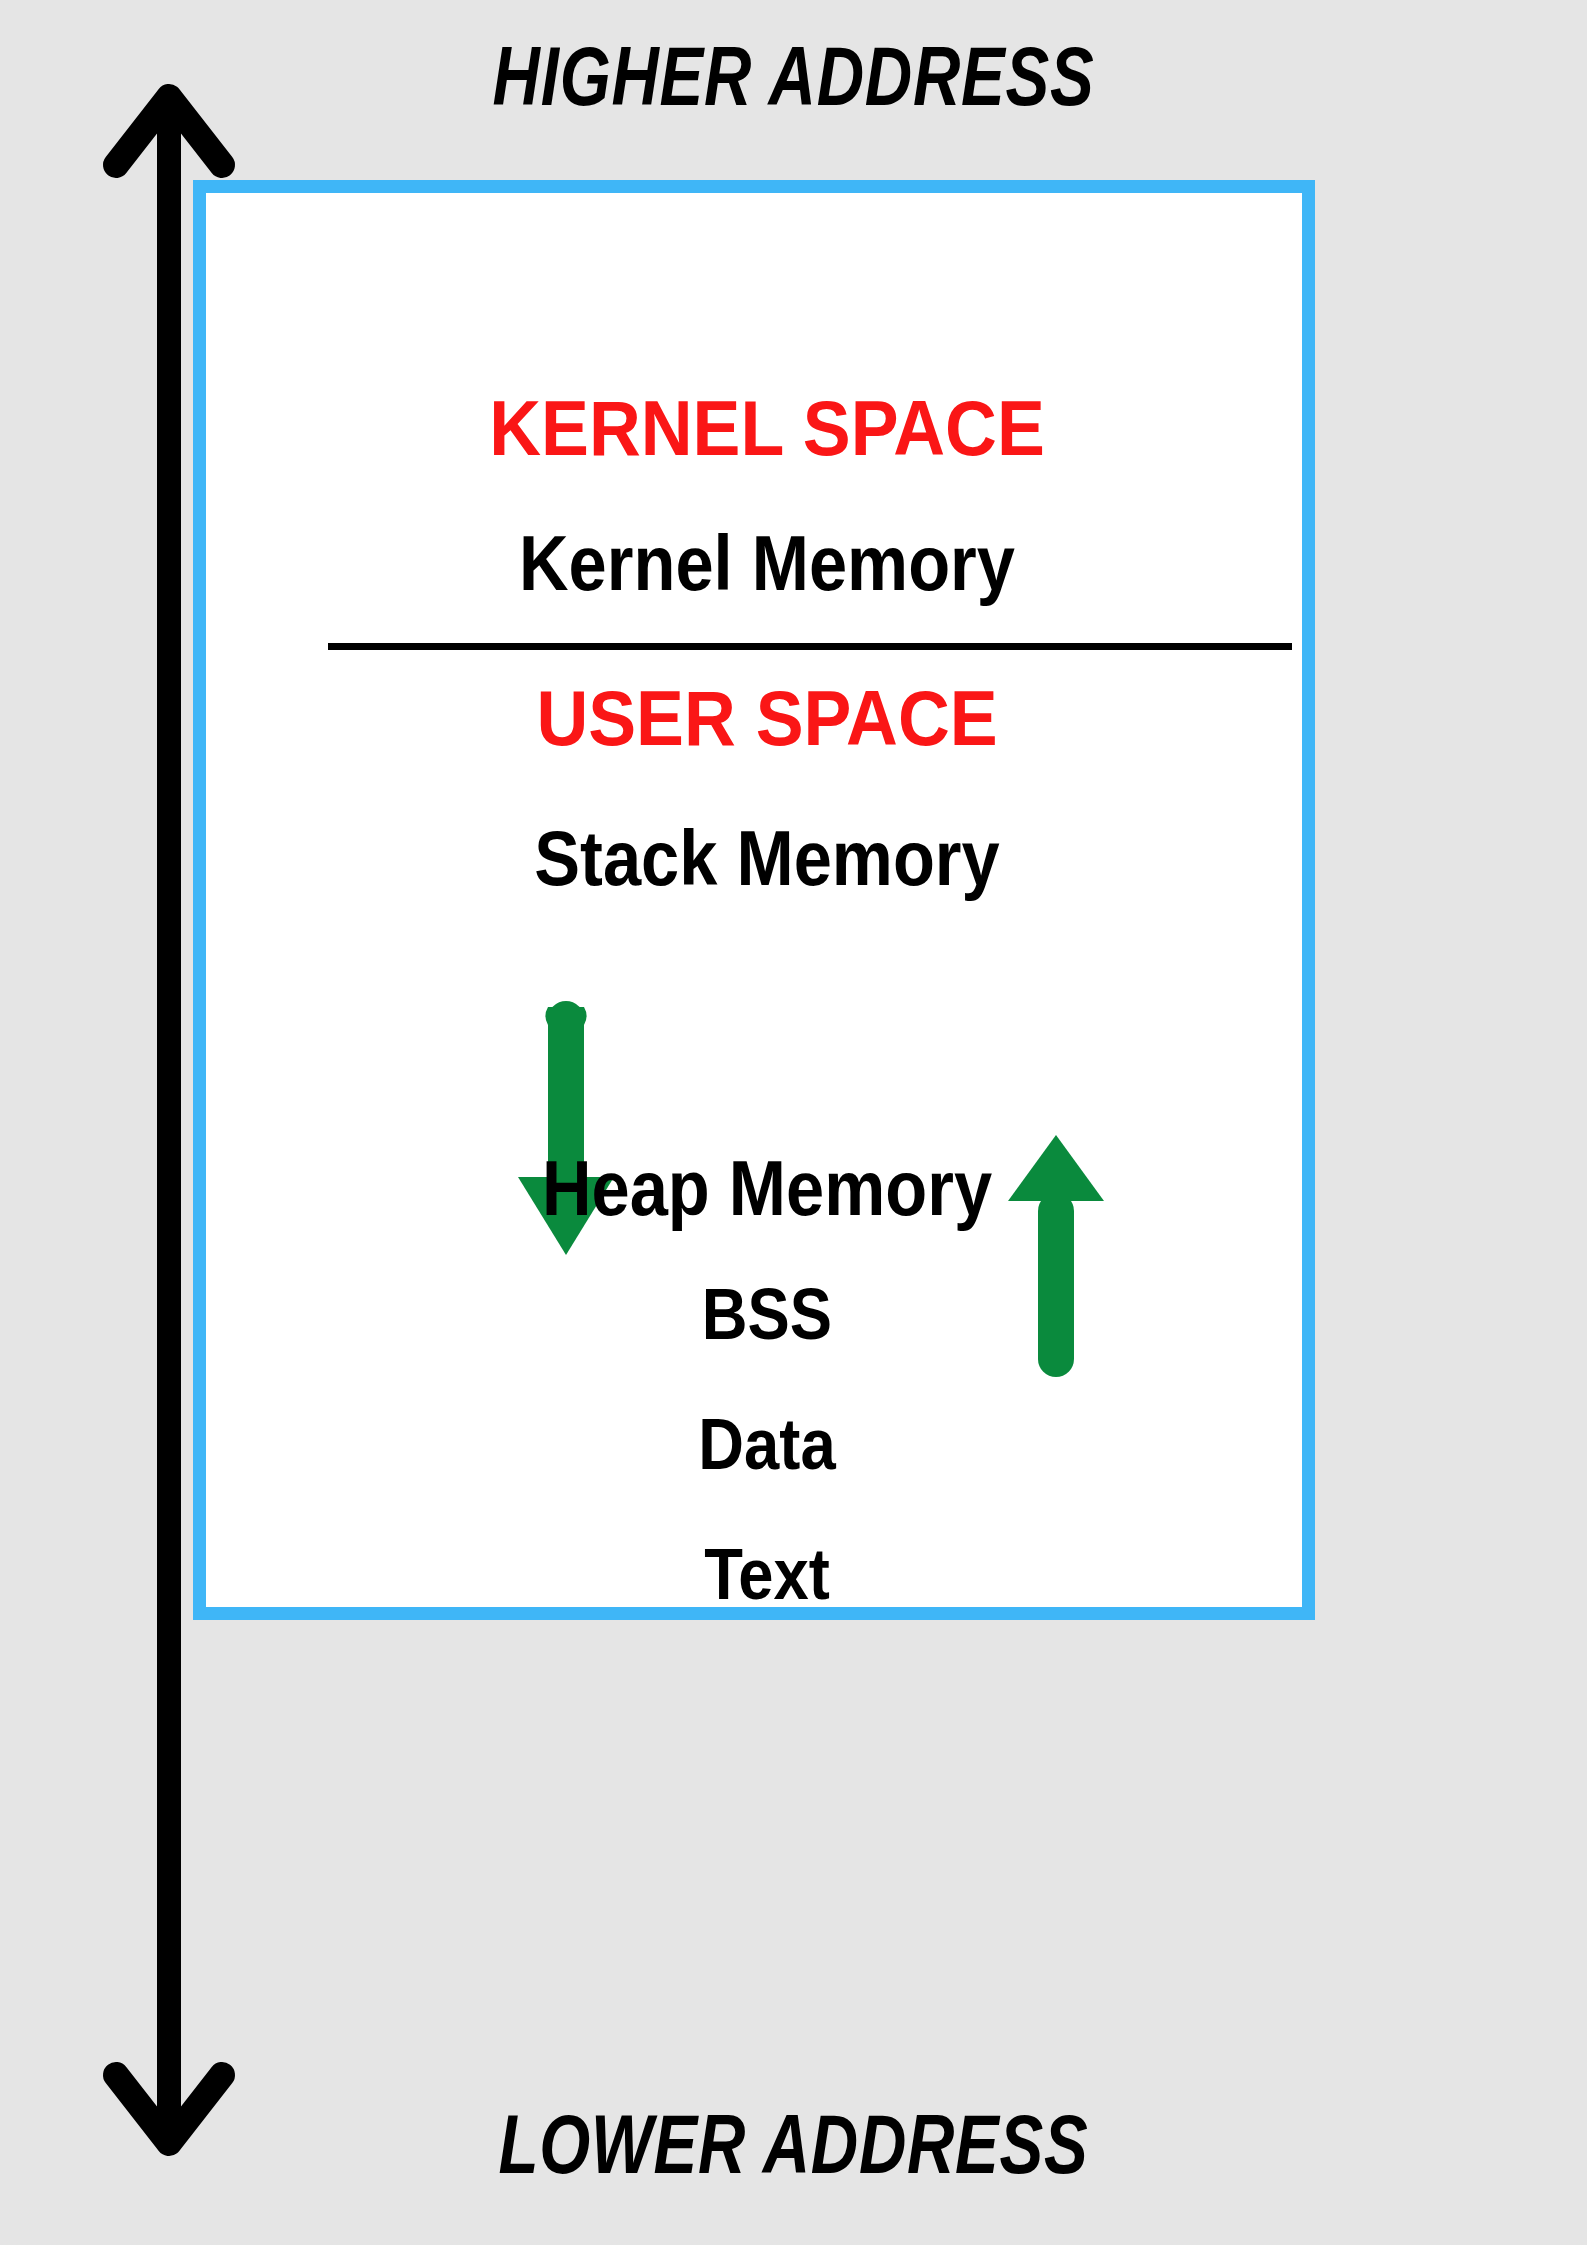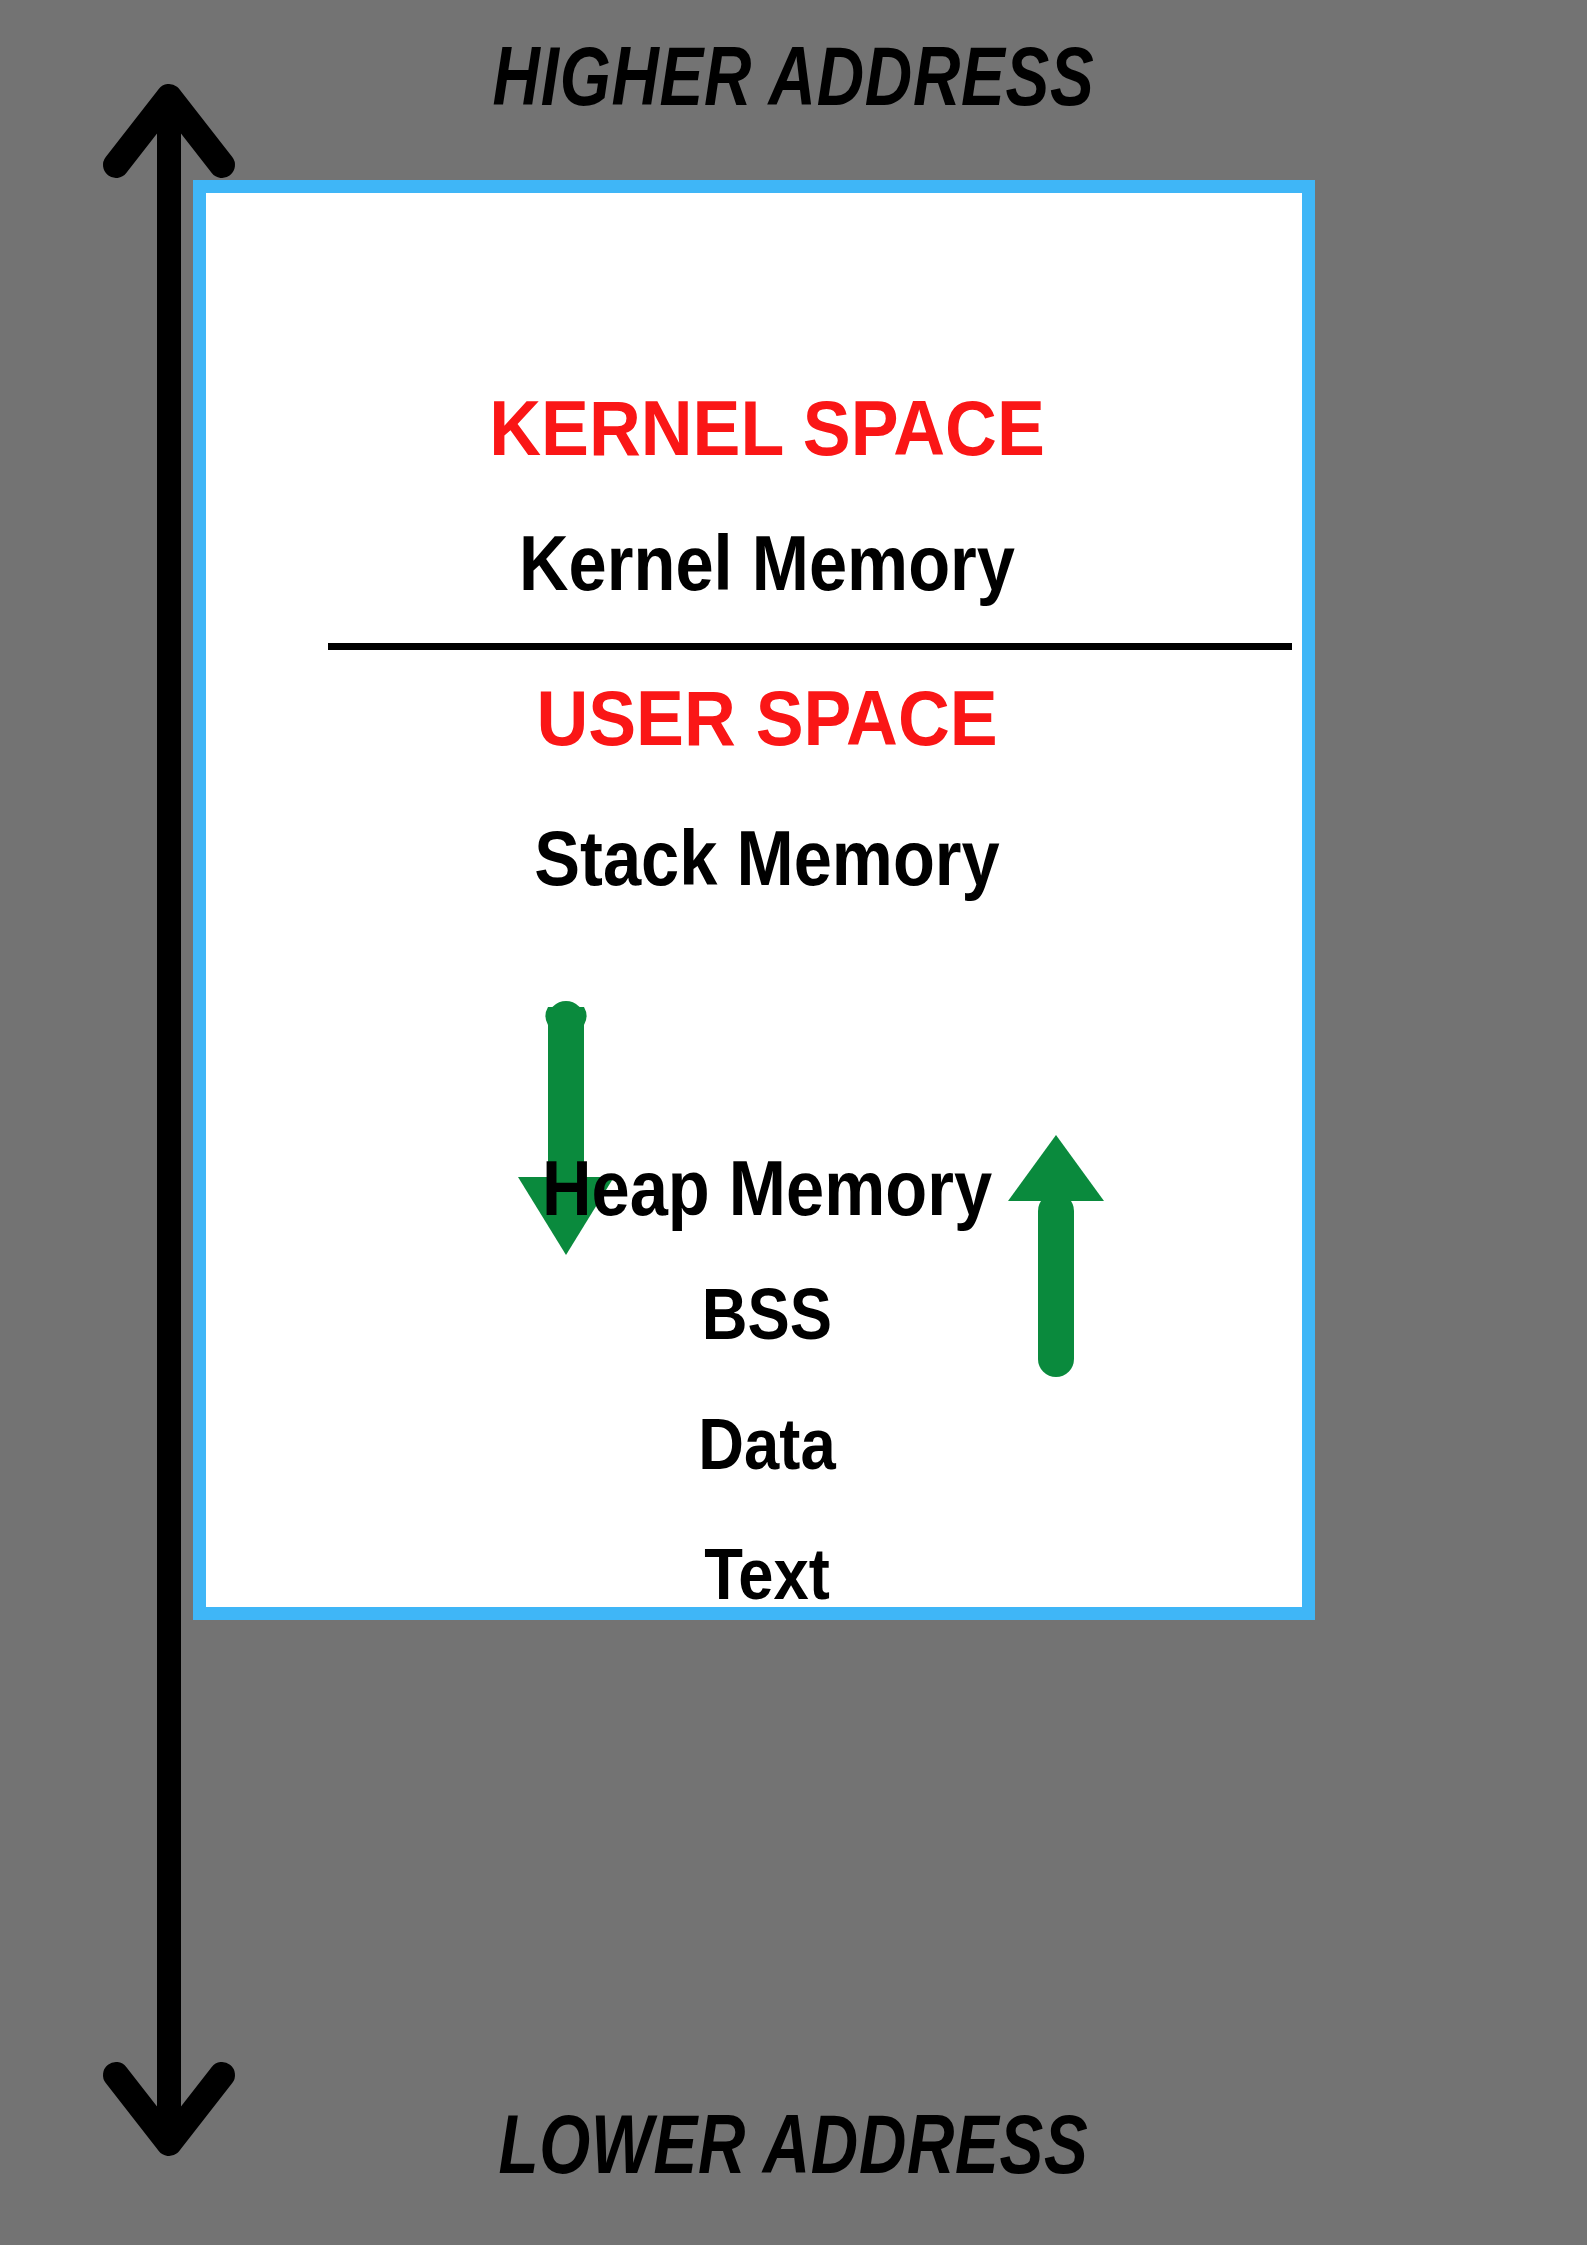--- a/index.html
+++ b/index.html
@@ -4,21 +4,21 @@
 <style>
   html, body {
     margin: 0;
     padding: 0;
     background: #ffffff;
   }
   #canvas {
     position: relative;
     width: 1587px;
     height: 2245px;
-    background: #737373;
+    background: #e5e5e5;
     overflow: hidden;
     font-family: "Liberation Sans", sans-serif;
   }
 
   
   .addr-caption {
     position: absolute;
     left: 0;
     width: 1587px;
     text-align: center;

